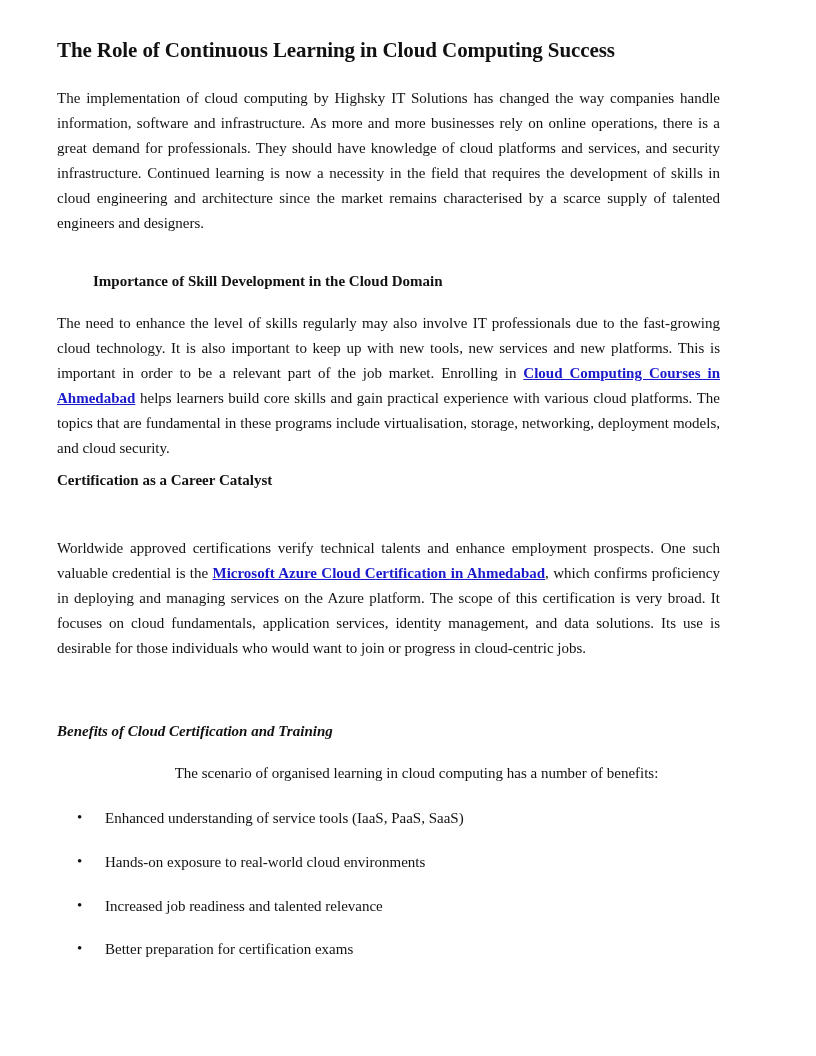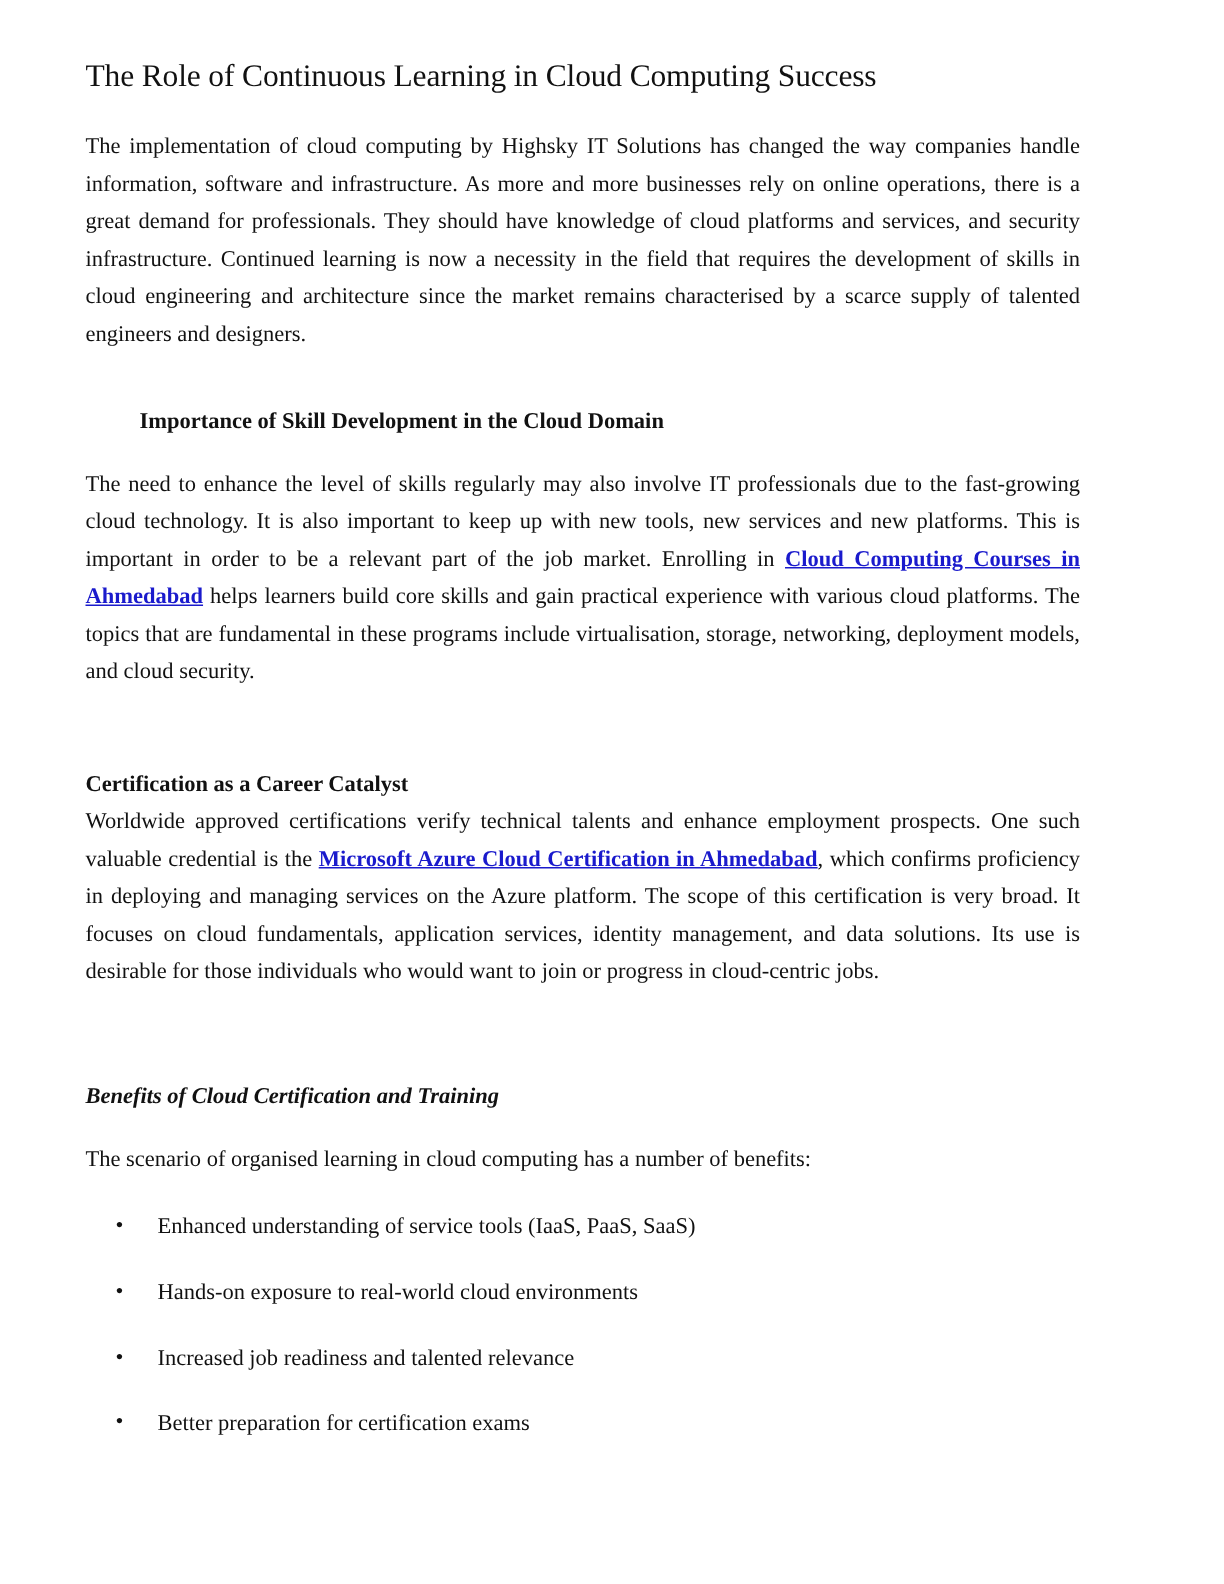--- a/index.html
+++ b/index.html
@@ -1,42 +1,42 @@
 <!DOCTYPE html>
 <html><head>
 <meta charset="utf-8">
 <style>
   html, body { margin: 0; padding: 0; background: #ffffff; }
   body { width: 816px; height: 1056px; position: relative; overflow: hidden;
          font-family: "Liberation Serif", serif; color: #111111; }
   .page { position: absolute; left: 57px; top: 0; width: 663px; }
-  h1 { position: absolute; left: 0; top: 38px; margin: 0; font-size: 21px; font-weight: normal;
+  h1 { position: absolute; left: 0; top: 38px; margin: 0; font-size: 21px; font-weight: bold;
        white-space: nowrap; letter-spacing: -0.1px; }
   .p { position: absolute; left: 0; width: 663px; margin: 0; font-size: 15px; line-height: 25px;
        text-align: justify; }
-  .p.left { text-align: left; }
+  .p.left { text-align: center; margin-left: 28px; }
   h2 { position: absolute; left: 0; margin: 0; font-size: 15px; font-weight: bold; white-space: nowrap; }
   a { color: #1a1acc; font-weight: bold; text-decoration: underline; }
   ul { position: absolute; left: 0; top: 0; margin: 0; padding: 0; list-style: none; }
   li { position: absolute; left: 0; font-size: 15px; white-space: nowrap; }
   li .bullet { position: absolute; left: 20px; top: -1px; font-size: 15px; }
   li .txt { position: absolute; left: 48px; top: 0; }
 </style>
 </head>
 <body>
 
 <div class="page">
   <h1>The Role of Continuous Learning in Cloud Computing Success</h1>
 
   <p class="p" style="top:86px;">The implementation of cloud computing by Highsky IT Solutions has changed the way companies handle information, software and infrastructure. As more and more businesses rely on online operations, there is a great demand for professionals. They should have knowledge of cloud platforms and services, and security infrastructure. Continued learning is now a necessity in the field that requires the development of skills in cloud engineering and architecture since the market remains characterised by a scarce supply of talented engineers and designers.</p>
 
   <h2 style="top:273px;margin-left:36px;">Importance of Skill Development in the Cloud Domain</h2>
   <p class="p" style="top:311px;"><span>The need to enhance the level of skills regularly may also involve IT professionals due to the fast-growing cloud technology. It is also important to keep up with new tools, new services and new platforms. This is important in order to be a relevant part of the job market. Enrolling in </span><a href="#">Cloud Computing Courses in Ahmedabad</a><span> helps learners build core skills and gain practical experience with various cloud platforms. The topics that are fundamental in these programs include virtualisation, storage, networking, deployment models, and cloud security.</span></p>
 
-  <h2 style="top:515px;">Certification as a Career Catalyst</h2>
+  <h2 style="top:472px;">Certification as a Career Catalyst</h2>
   <p class="p" style="top:536px;"><span>Worldwide approved certifications verify technical talents and enhance employment prospects. One such valuable credential is the </span><a href="#">Microsoft Azure Cloud Certification in Ahmedabad</a><span>, which confirms proficiency in deploying and managing services on the Azure platform. The scope of this certification is very broad. It focuses on cloud fundamentals, application services, identity management, and data solutions. Its use is desirable for those individuals who would want to join or progress in cloud-centric jobs.</span></p>
 
   <h2 style="top:723px;font-style:italic;">Benefits of Cloud Certification and Training</h2>
   <p class="p left" style="top:761px;">The scenario of organised learning in cloud computing has a number of benefits:</p>
 
   <ul>
     <li style="top:810px;">
       <span class="bullet">•</span>
       <span class="txt">Enhanced understanding of service tools (IaaS, PaaS, SaaS)</span>
     </li>

